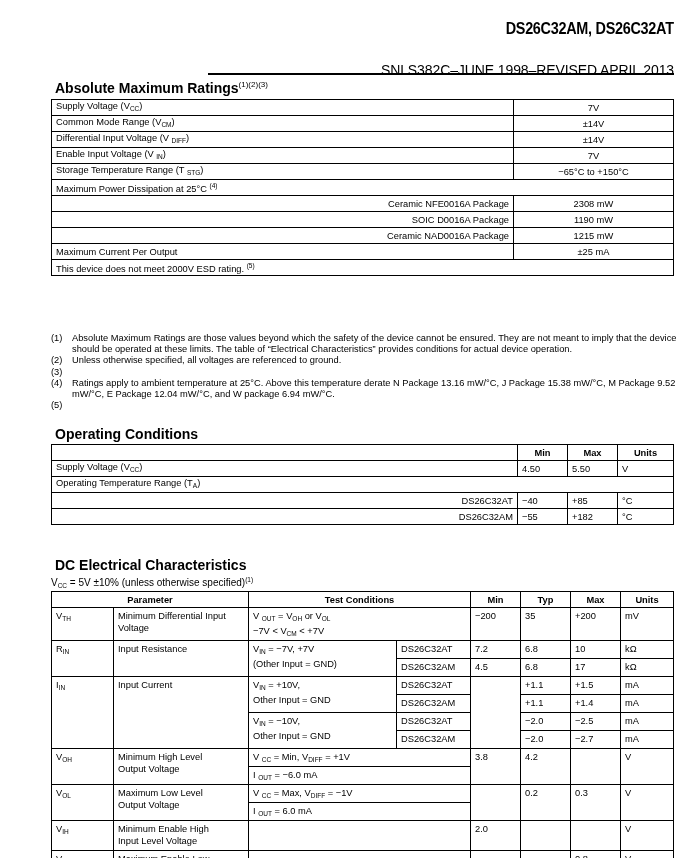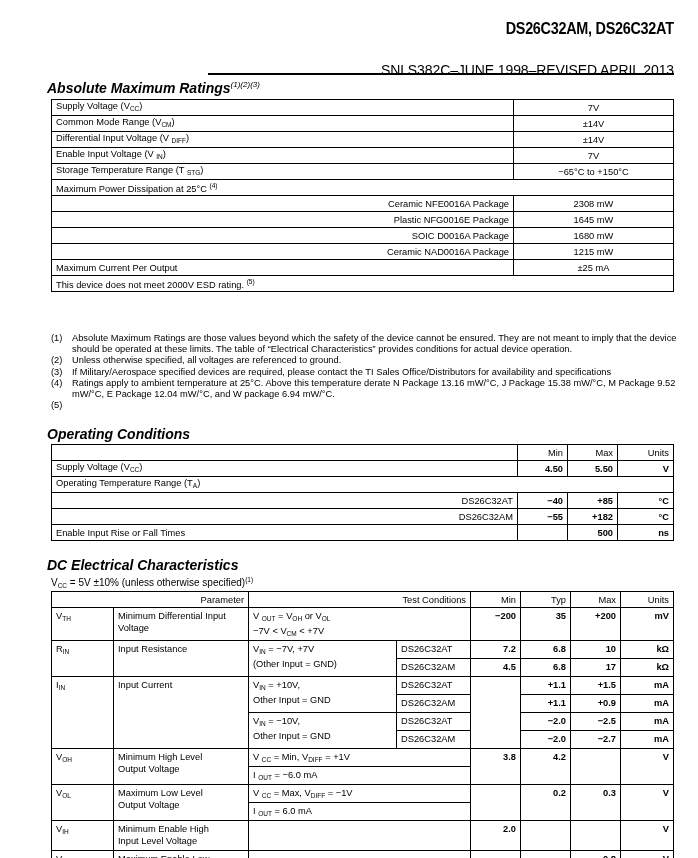--- a/index.html
+++ b/index.html
@@ -2,27 +2,27 @@
 <html><head>
 <meta charset="utf-8">
 <style>
   html, body { margin: 0; padding: 0; background: #ffffff; }
   body { width: 698px; height: 858px; position: relative; overflow: hidden;
          font-family: "Liberation Sans", sans-serif; color: #000; }
   .abs { position: absolute; }
   .doc-title { right: 24px; top: 20px; font-weight: bold; font-size: 16px; letter-spacing: -0.3px; transform: scaleX(0.9); transform-origin: right; }
   .doc-id { right: 24px; top: 62px; font-size: 14px; letter-spacing: -0.1px; }
   .rule { left: 208px; top: 73px; width: 466px; height: 2px; background: #000; }
-  .sec-title { left: 47px; font-weight: bold; font-size: 14px; font-style: italic; }
+  .sec-title { left: 55px; font-weight: bold; font-size: 14px; }
   .sec-title sup { font-size: 8px; font-weight: normal; vertical-align: 6px; }
   table { border-collapse: collapse; position: absolute; font-size: 9.3px; }
   td, th { border: 1px solid #000; padding: 0 4px; height: 15px; line-height: 12px; }
-  th { font-weight: normal; text-align: right; }
+  th { font-weight: bold; text-align: center; }
   .r { text-align: center; }
-  .c { text-align: right; font-weight: bold; }
+  .c { text-align: left; }
   .ind { padding-left: 12px; text-align: right; }
   .sub { font-size: 6.5px; vertical-align: -2px; }
   sup.fn { font-size: 6.5px; vertical-align: 4px; }
   .notes { left: 51px; top: 333px; width: 628px; font-size: 9.3px; line-height: 11.2px; }
   .note { display: flex; }
   .note .num { width: 21px; flex: none; }
   .subtitle { left: 51px; top: 576px; font-size: 10px; }
   #dc td { vertical-align: top; padding-top: 2px; }
 </style>
 </head>
@@ -62,26 +62,22 @@
         <td class="r">−65°C to +150°C</td>
       </tr>
       <tr>
         <td colspan="2">Maximum Power Dissipation at 25°C <sup class="fn">(4)</sup></td>
       </tr>
       <tr>
         <td class="ind">Ceramic NFE0016A Package</td>
         <td class="r">2308 mW</td>
       </tr>
       <tr>
-        <td class="ind">Plastic NFG0016E Package</td>
-        <td class="r">1645 mW</td>
-      </tr>
-      <tr>
         <td class="ind">SOIC D0016A Package</td>
-        <td class="r">1680 mW</td>
+        <td class="r">1190 mW</td>
       </tr>
       <tr>
         <td class="ind">Ceramic NAD0016A Package</td>
         <td class="r">1215 mW</td>
       </tr>
       <tr>
         <td class="">Maximum Current Per Output</td>
         <td class="r">±25 mA</td>
       </tr>
       <tr>
@@ -94,21 +90,20 @@
     <div class="note">
       <span class="num">(1)</span>
       <span style="white-space:pre-wrap">Absolute Maximum Ratings are those values beyond which the safety of the device cannot be ensured. They are not meant to imply that the device should be operated at these limits. The table of “Electrical Characteristics” provides conditions for actual device operation.</span>
     </div>
     <div class="note">
       <span class="num">(2)</span>
       <span style="white-space:pre-wrap">Unless otherwise specified, all voltages are referenced to ground.</span>
     </div>
     <div class="note">
       <span class="num">(3)</span>
-      <span style="white-space:pre-wrap">If Military/Aerospace specified devices are required, please contact the TI Sales Office/Distributors for availability and specifications</span>
     </div>
     <div class="note">
       <span class="num">(4)</span>
       <span style="white-space:pre-wrap">Ratings apply to ambient temperature at 25°C. Above this temperature derate N Package 13.16 mW/°C, J Package 15.38 mW/°C, M Package 9.52 mW/°C, E Package 12.04 mW/°C, and W package 6.94 mW/°C.</span>
     </div>
     <div class="note">
       <span class="num">(5)</span>
     </div>
   </div>
 
@@ -140,26 +135,20 @@
         <td class="ind">DS26C32AT</td>
         <td class="c">−40</td>
         <td class="c">+85</td>
         <td class="c">°C</td>
       </tr>
       <tr>
         <td class="ind">DS26C32AM</td>
         <td class="c">−55</td>
         <td class="c">+182</td>
         <td class="c">°C</td>
-      </tr>
-      <tr>
-        <td class="">Enable Input Rise or Fall Times</td>
-        <td class="c"></td>
-        <td class="c">500</td>
-        <td class="c">ns</td>
       </tr>
     </tbody>
 </table>
 
 <div class="abs sec-title" style="top:557px">DC Electrical Characteristics</div>
 <div class="abs subtitle">
   <span>V</span><span class="sub">CC</span><span> = 5V ±10% (unless otherwise specified)</span><sup class="fn">(1)</sup>
 </div>
 <table id="dc" style="left:51px; top:591px; width:623px;">
   <colgroup>
@@ -213,21 +202,21 @@
         <td rowspan="2">V<span class="sub">IN</span> = +10V,<br>Other Input = GND</td>
         <td>DS26C32AT</td>
         <td rowspan="4"></td>
         <td class="c">+1.1</td>
         <td class="c">+1.5</td>
         <td class="c">mA</td>
       </tr>
       <tr>
         <td>DS26C32AM</td>
         <td class="c">+1.1</td>
-        <td class="c">+0.9</td>
+        <td class="c">+1.4</td>
         <td class="c">mA</td>
       </tr>
       <tr>
         <td rowspan="2">V<span class="sub">IN</span> = −10V,<br>Other Input = GND</td>
         <td>DS26C32AT</td>
         <td class="c">−2.0</td>
         <td class="c">−2.5</td>
         <td class="c">mA</td>
       </tr>
       <tr>

